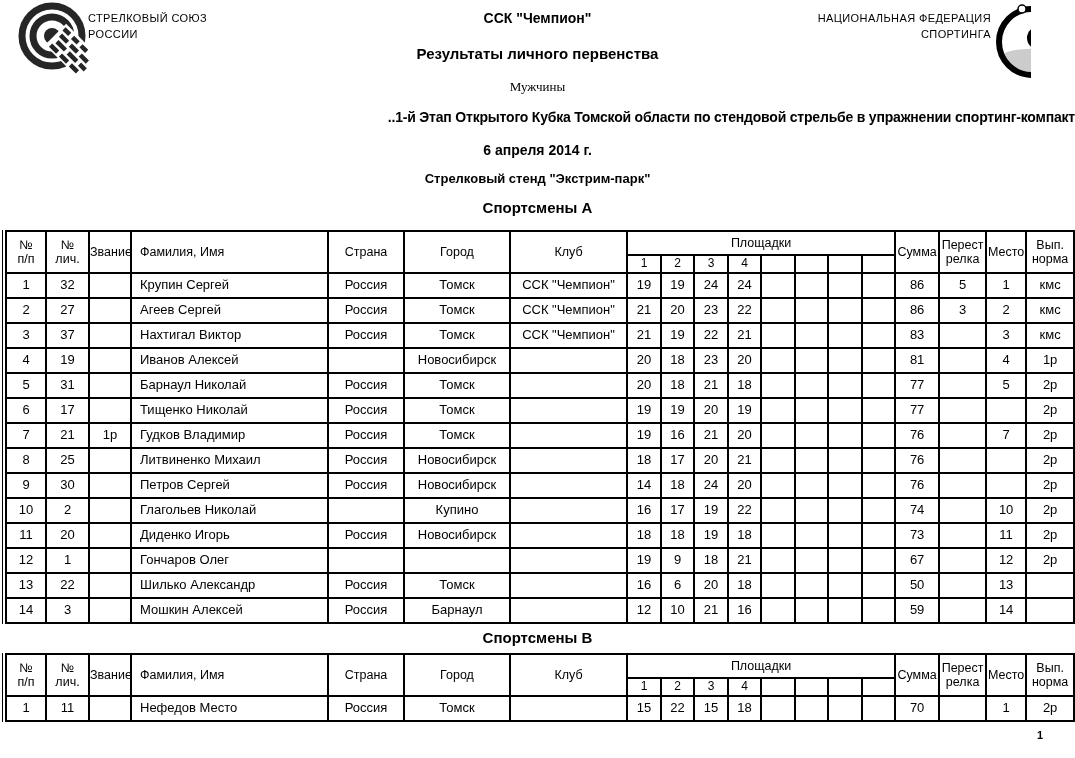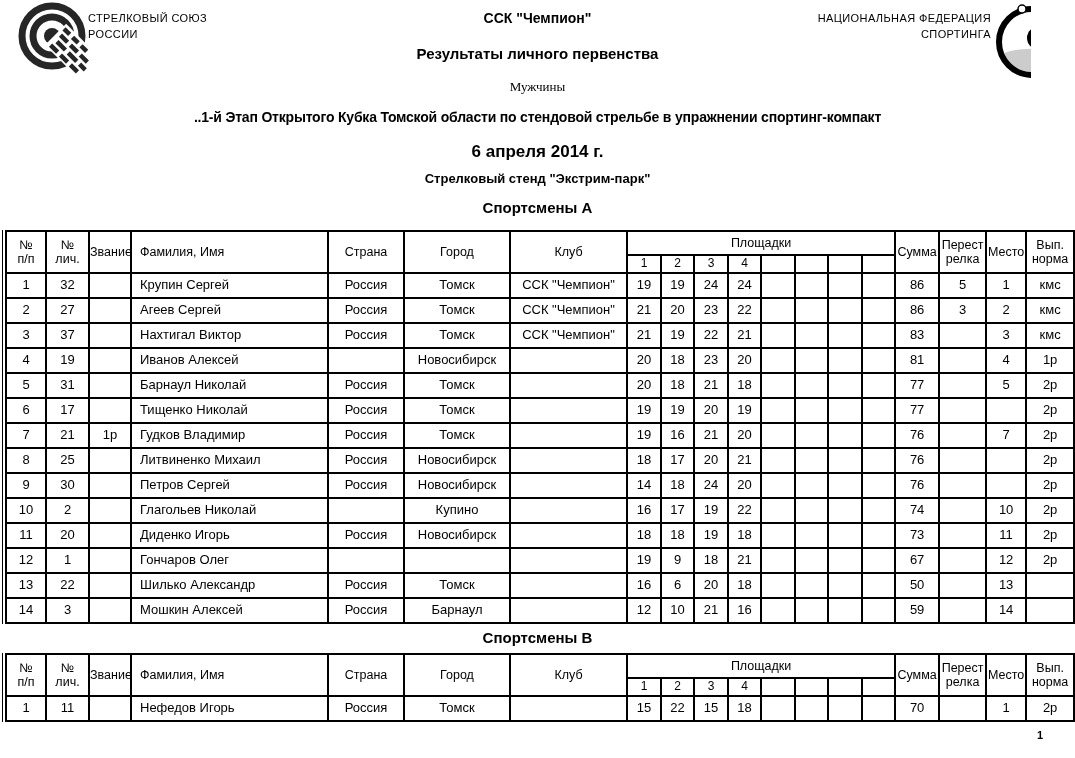--- a/index.html
+++ b/index.html
@@ -8,22 +8,22 @@
     background:#ffffff;color:#000;
     font-family:"Liberation Sans","DejaVu Sans",sans-serif;
   }
   .abs{position:absolute;}
   .center-line{position:absolute;left:0;width:100%;text-align:center;white-space:nowrap;}
   .org-left{left:88px;top:11px;font-size:11px;line-height:1.45;letter-spacing:.4px;white-space:pre-line;}
   .org-right{right:84px;top:11px;font-size:11px;line-height:1.45;letter-spacing:.4px;text-align:right;white-space:pre-line;}
   .t-club{top:10px;font-size:14px;font-weight:bold;}
   .t-doc{top:45px;font-size:15px;font-weight:bold;}
   .t-cat{top:79px;font-size:13px;font-family:Liberation Serif, serif;}
-  .t-event{top:109px;font-size:14px;font-weight:bold;letter-spacing:-.2px;}
-  .t-date{top:142px;font-size:17px;font-weight:bold;}
+  .t-event{top:109px;font-size:14px;font-weight:bold;letter-spacing:-.2px;text-align:right;}
+  .t-date{top:142px;font-size:14px;font-weight:bold;}
   .t-venue{top:171px;font-size:13px;font-weight:bold;}
   .t-section{font-size:15px;font-weight:bold;}
   .sec-a{top:199px;}
   .sec-b{top:629px;}
   .pagenum{right:32px;top:729px;font-size:11px;font-weight:bold;}
 
   .twrap{position:absolute;left:2px;border-left:1px solid #000;padding-left:2px;background:#fff;}
   .twrap-a{top:230px;}
   .twrap-b{top:653px;}
   table.res{border-collapse:collapse;table-layout:fixed;width:1068px;background:#fff;}
@@ -486,21 +486,21 @@
         <th></th>
         <th></th>
         <th></th>
       </tr>
     </thead>
     <tbody>
         <tr>
           <td>1</td>
           <td>11</td>
           <td></td>
-          <td class="al">Нефедов Игорь</td>
+          <td class="al">Нефедов Место</td>
           <td>Россия</td>
           <td>Томск</td>
           <td></td>
           <td>15</td>
           <td>22</td>
           <td>15</td>
           <td>18</td>
           <td></td>
           <td></td>
           <td></td>

